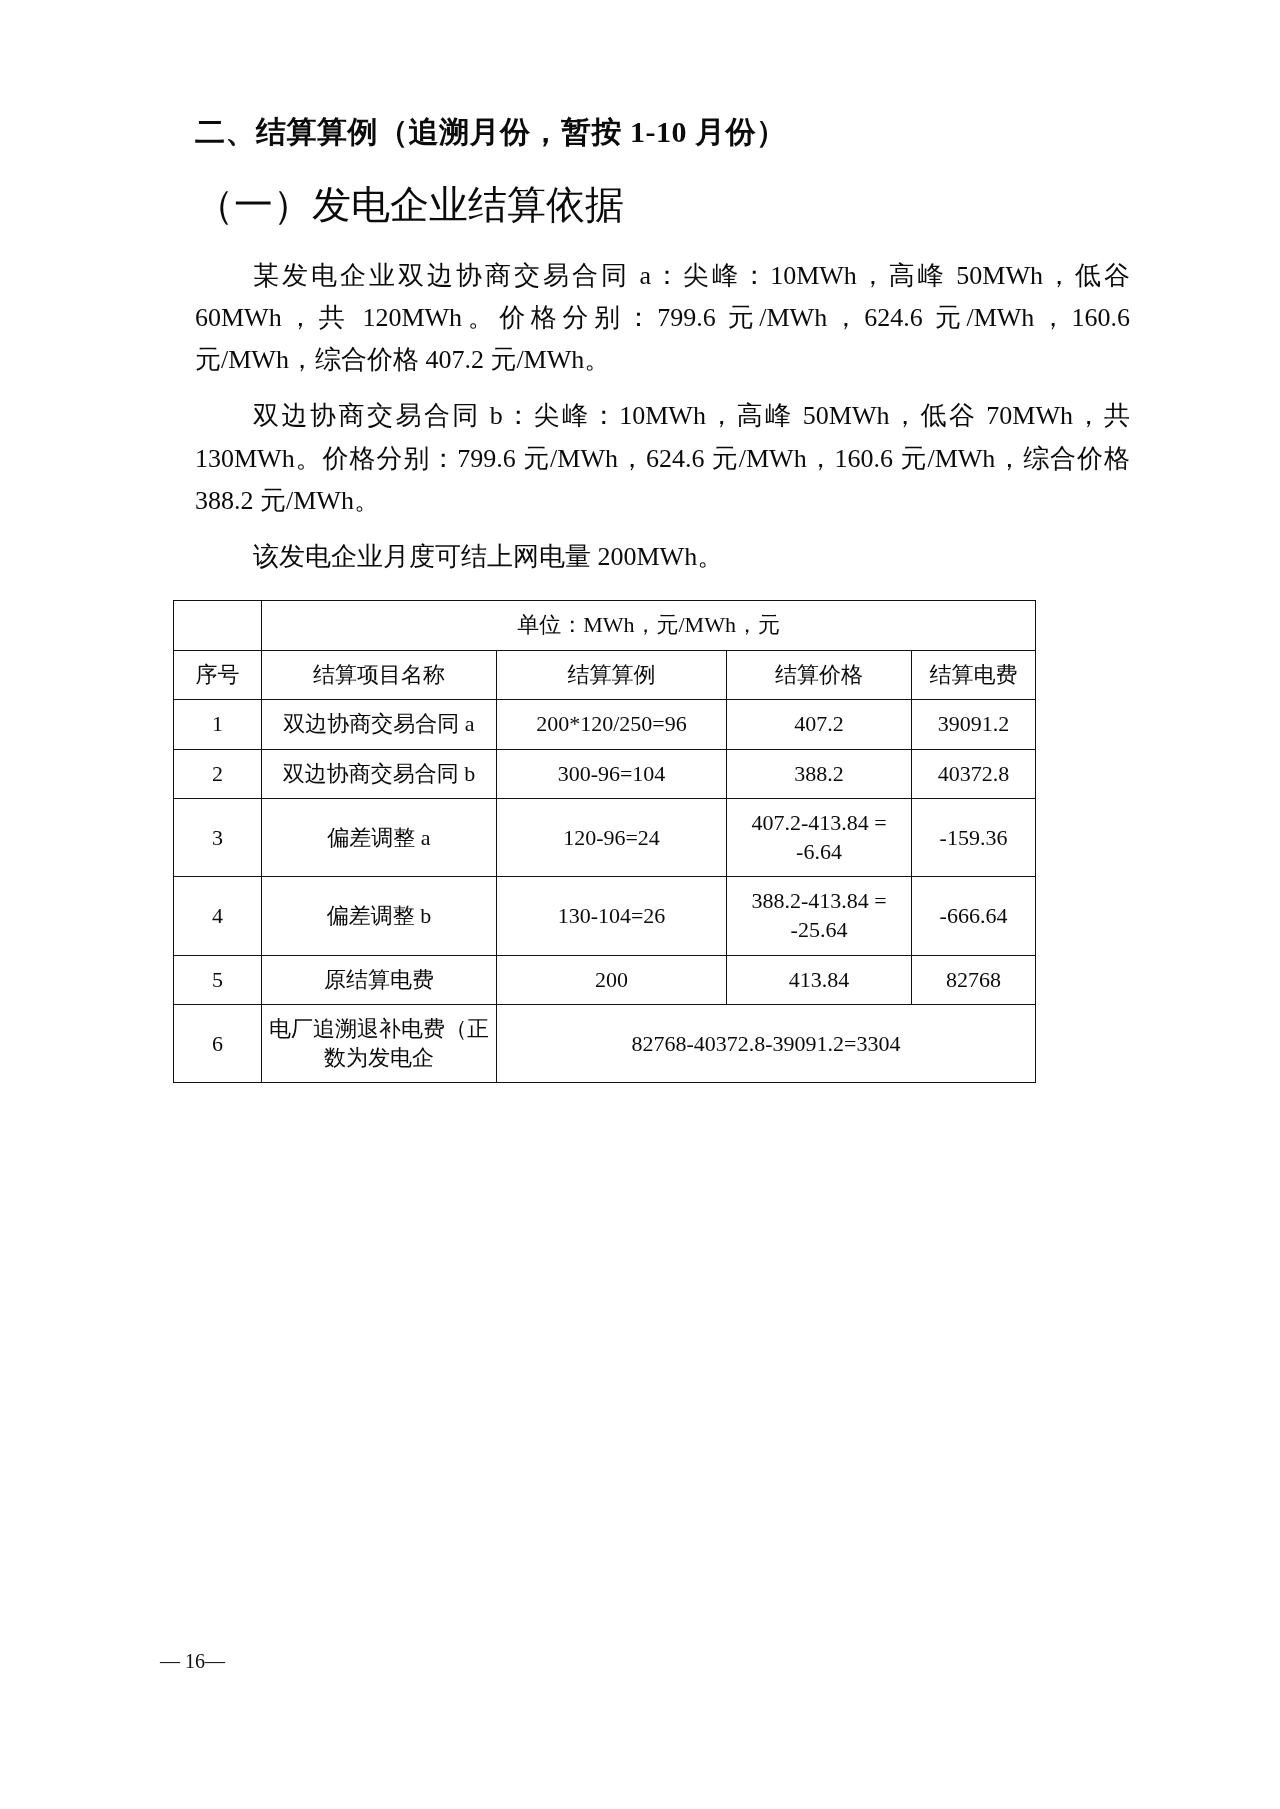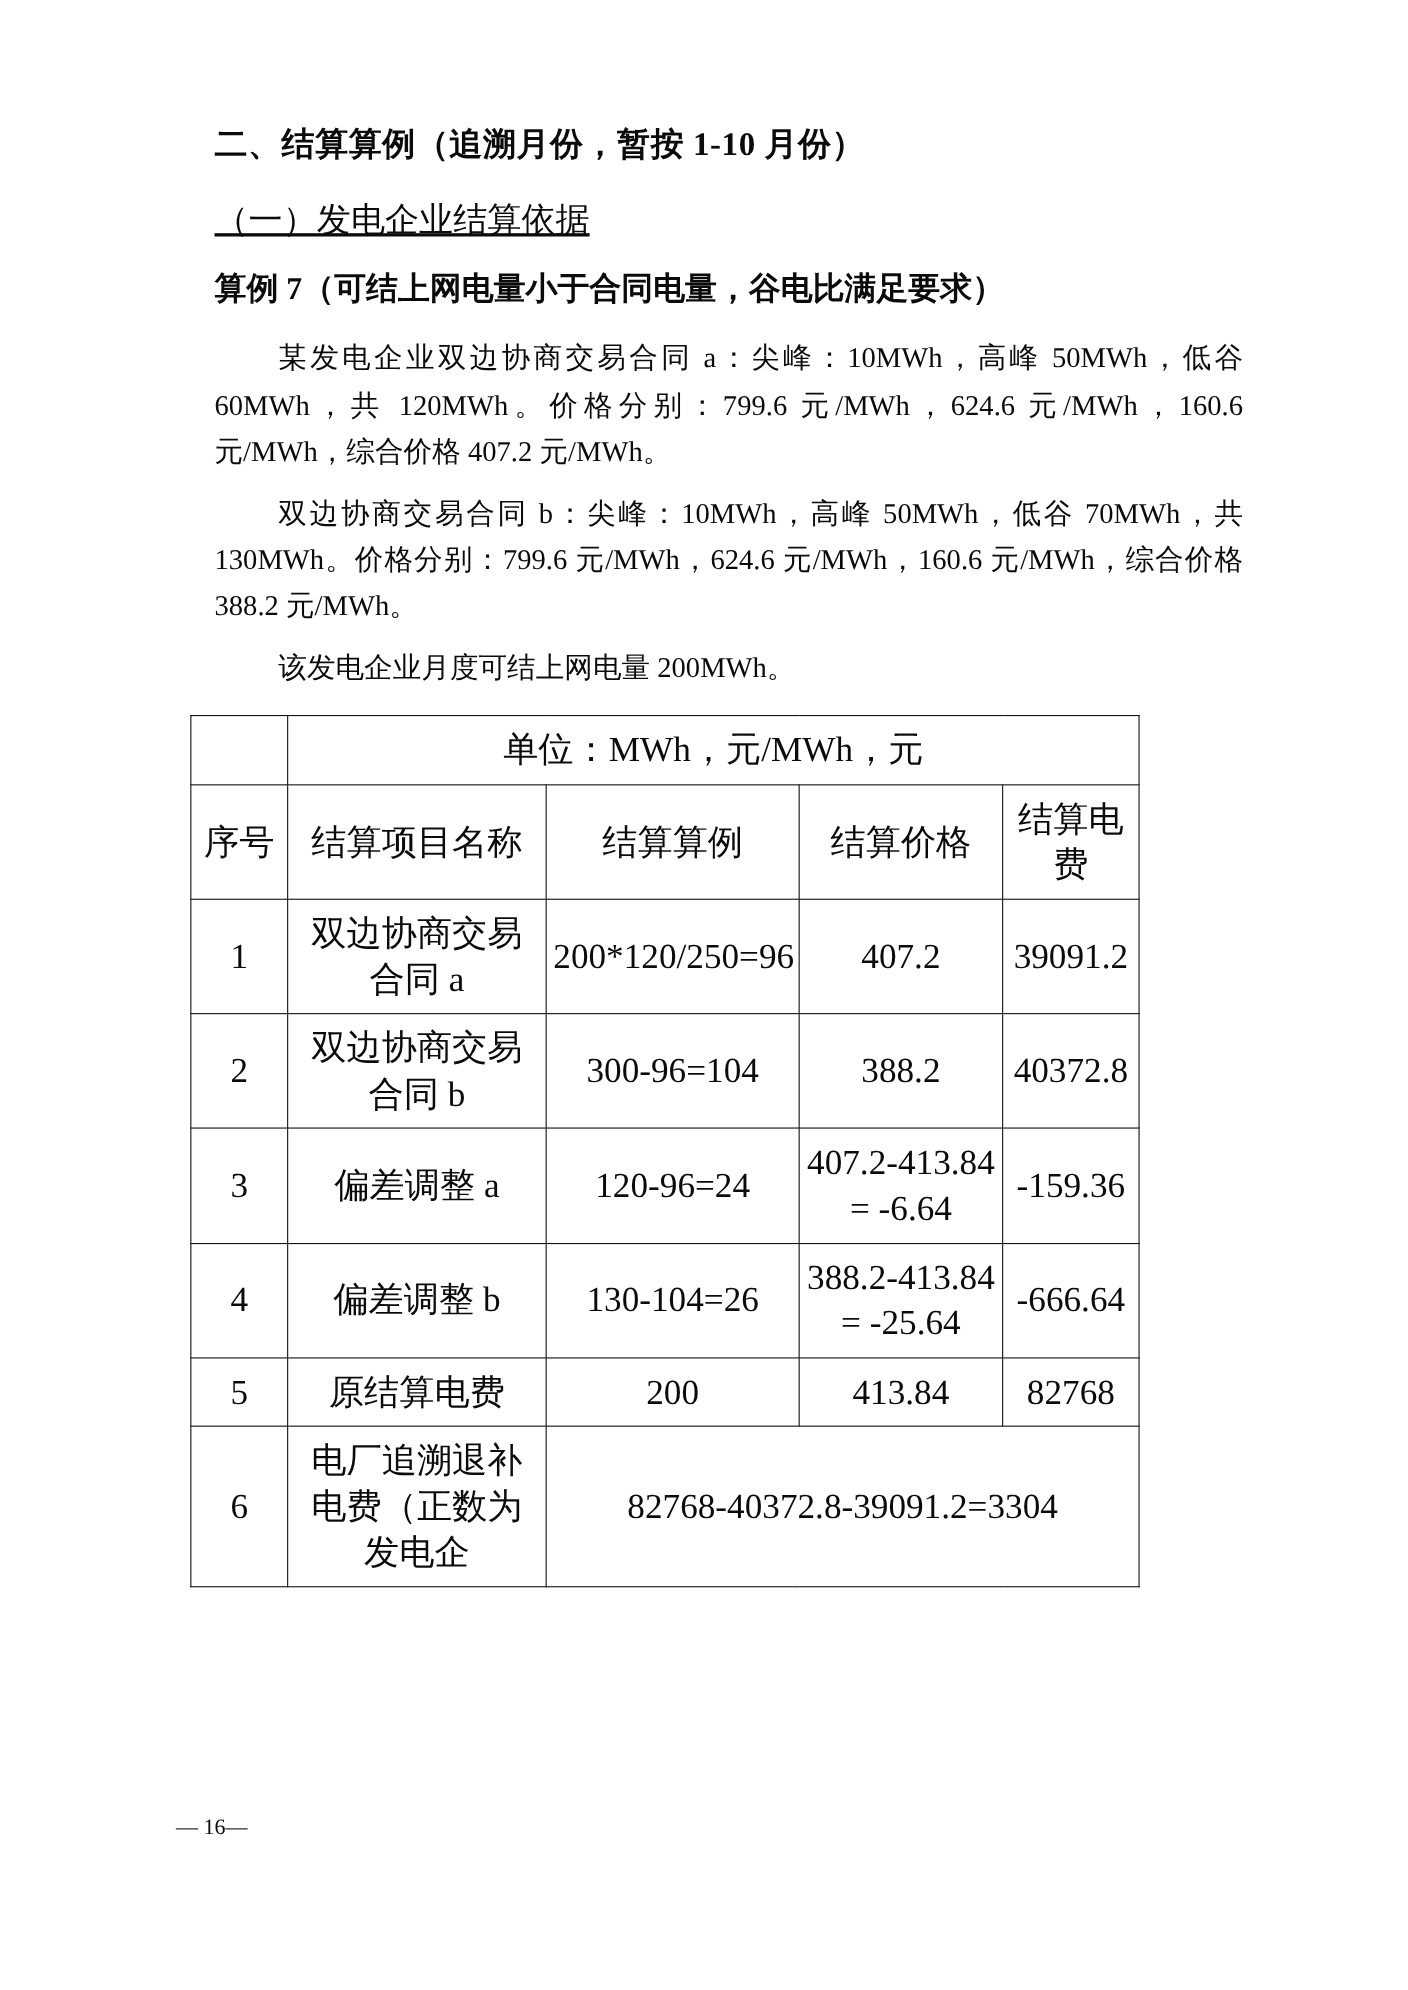--- a/index.html
+++ b/index.html
@@ -24,25 +24,24 @@
     padding: 112px 150px 0 195px;
   }
   .heading {
     font-size: 30px;
     font-weight: bold;
     letter-spacing: 0.5px;
     margin: 0 0 26px 0;
     line-height: 1.35;
   }
   .subheading {
-    font-size: 31px;
+    font-size: 39px;
     margin: 0 0 24px 0;
     line-height: 1.35;
     text-indent: 0;
-    text-decoration: underline;
   }
   .case-title {
     font-size: 29px;
     font-weight: bold;
     margin: 0 0 22px 0;
     line-height: 1.35;
   }
   p.body-par {
     font-size: 26px;
     line-height: 1.62;
@@ -56,21 +55,21 @@
   }
 
   table.settle {
     border-collapse: collapse;
     width: 862px;
     margin: 22px 0 0 -22px;
     table-layout: fixed;
   }
   table.settle td {
     border: 1.6px solid #111;
-    font-size: 32px;
+    font-size: 22px;
     text-align: center;
     vertical-align: middle;
     padding: 10px 6px;
     line-height: 1.3;
   }
   td.unit-cell {
     text-align: right;
     padding-right: 22px;
     font-size: 25px;
     border-left: none;
@@ -95,21 +94,20 @@
 </style>
 </head>
 <body>
 
 <div class="page">
 
   <h1 class="heading">二、结算算例（追溯月份，暂按 1-10 月份）</h1>
 
   <div class="subheading">（一）发电企业结算依据</div>
 
-  <div class="case-title">算例 7（可结上网电量小于合同电量，谷电比满足要求）</div>
 
   <p class="body-par">某发电企业双边协商交易合同 a：尖峰：10MWh，高峰 50MWh，低谷 60MWh，共 120MWh。价格分别：799.6 元/MWh，624.6 元/MWh，160.6 元/MWh，综合价格 407.2 元/MWh。</p>
   <p class="body-par">双边协商交易合同 b：尖峰：10MWh，高峰 50MWh，低谷 70MWh，共 130MWh。价格分别：799.6 元/MWh，624.6 元/MWh，160.6 元/MWh，综合价格 388.2 元/MWh。</p>
   <p class="body-par tight">该发电企业月度可结上网电量 200MWh。</p>
 
   <table class="settle">
     <colgroup>
       <col class="col-no">
         <col class="col-name">
         <col class="col-qty">

